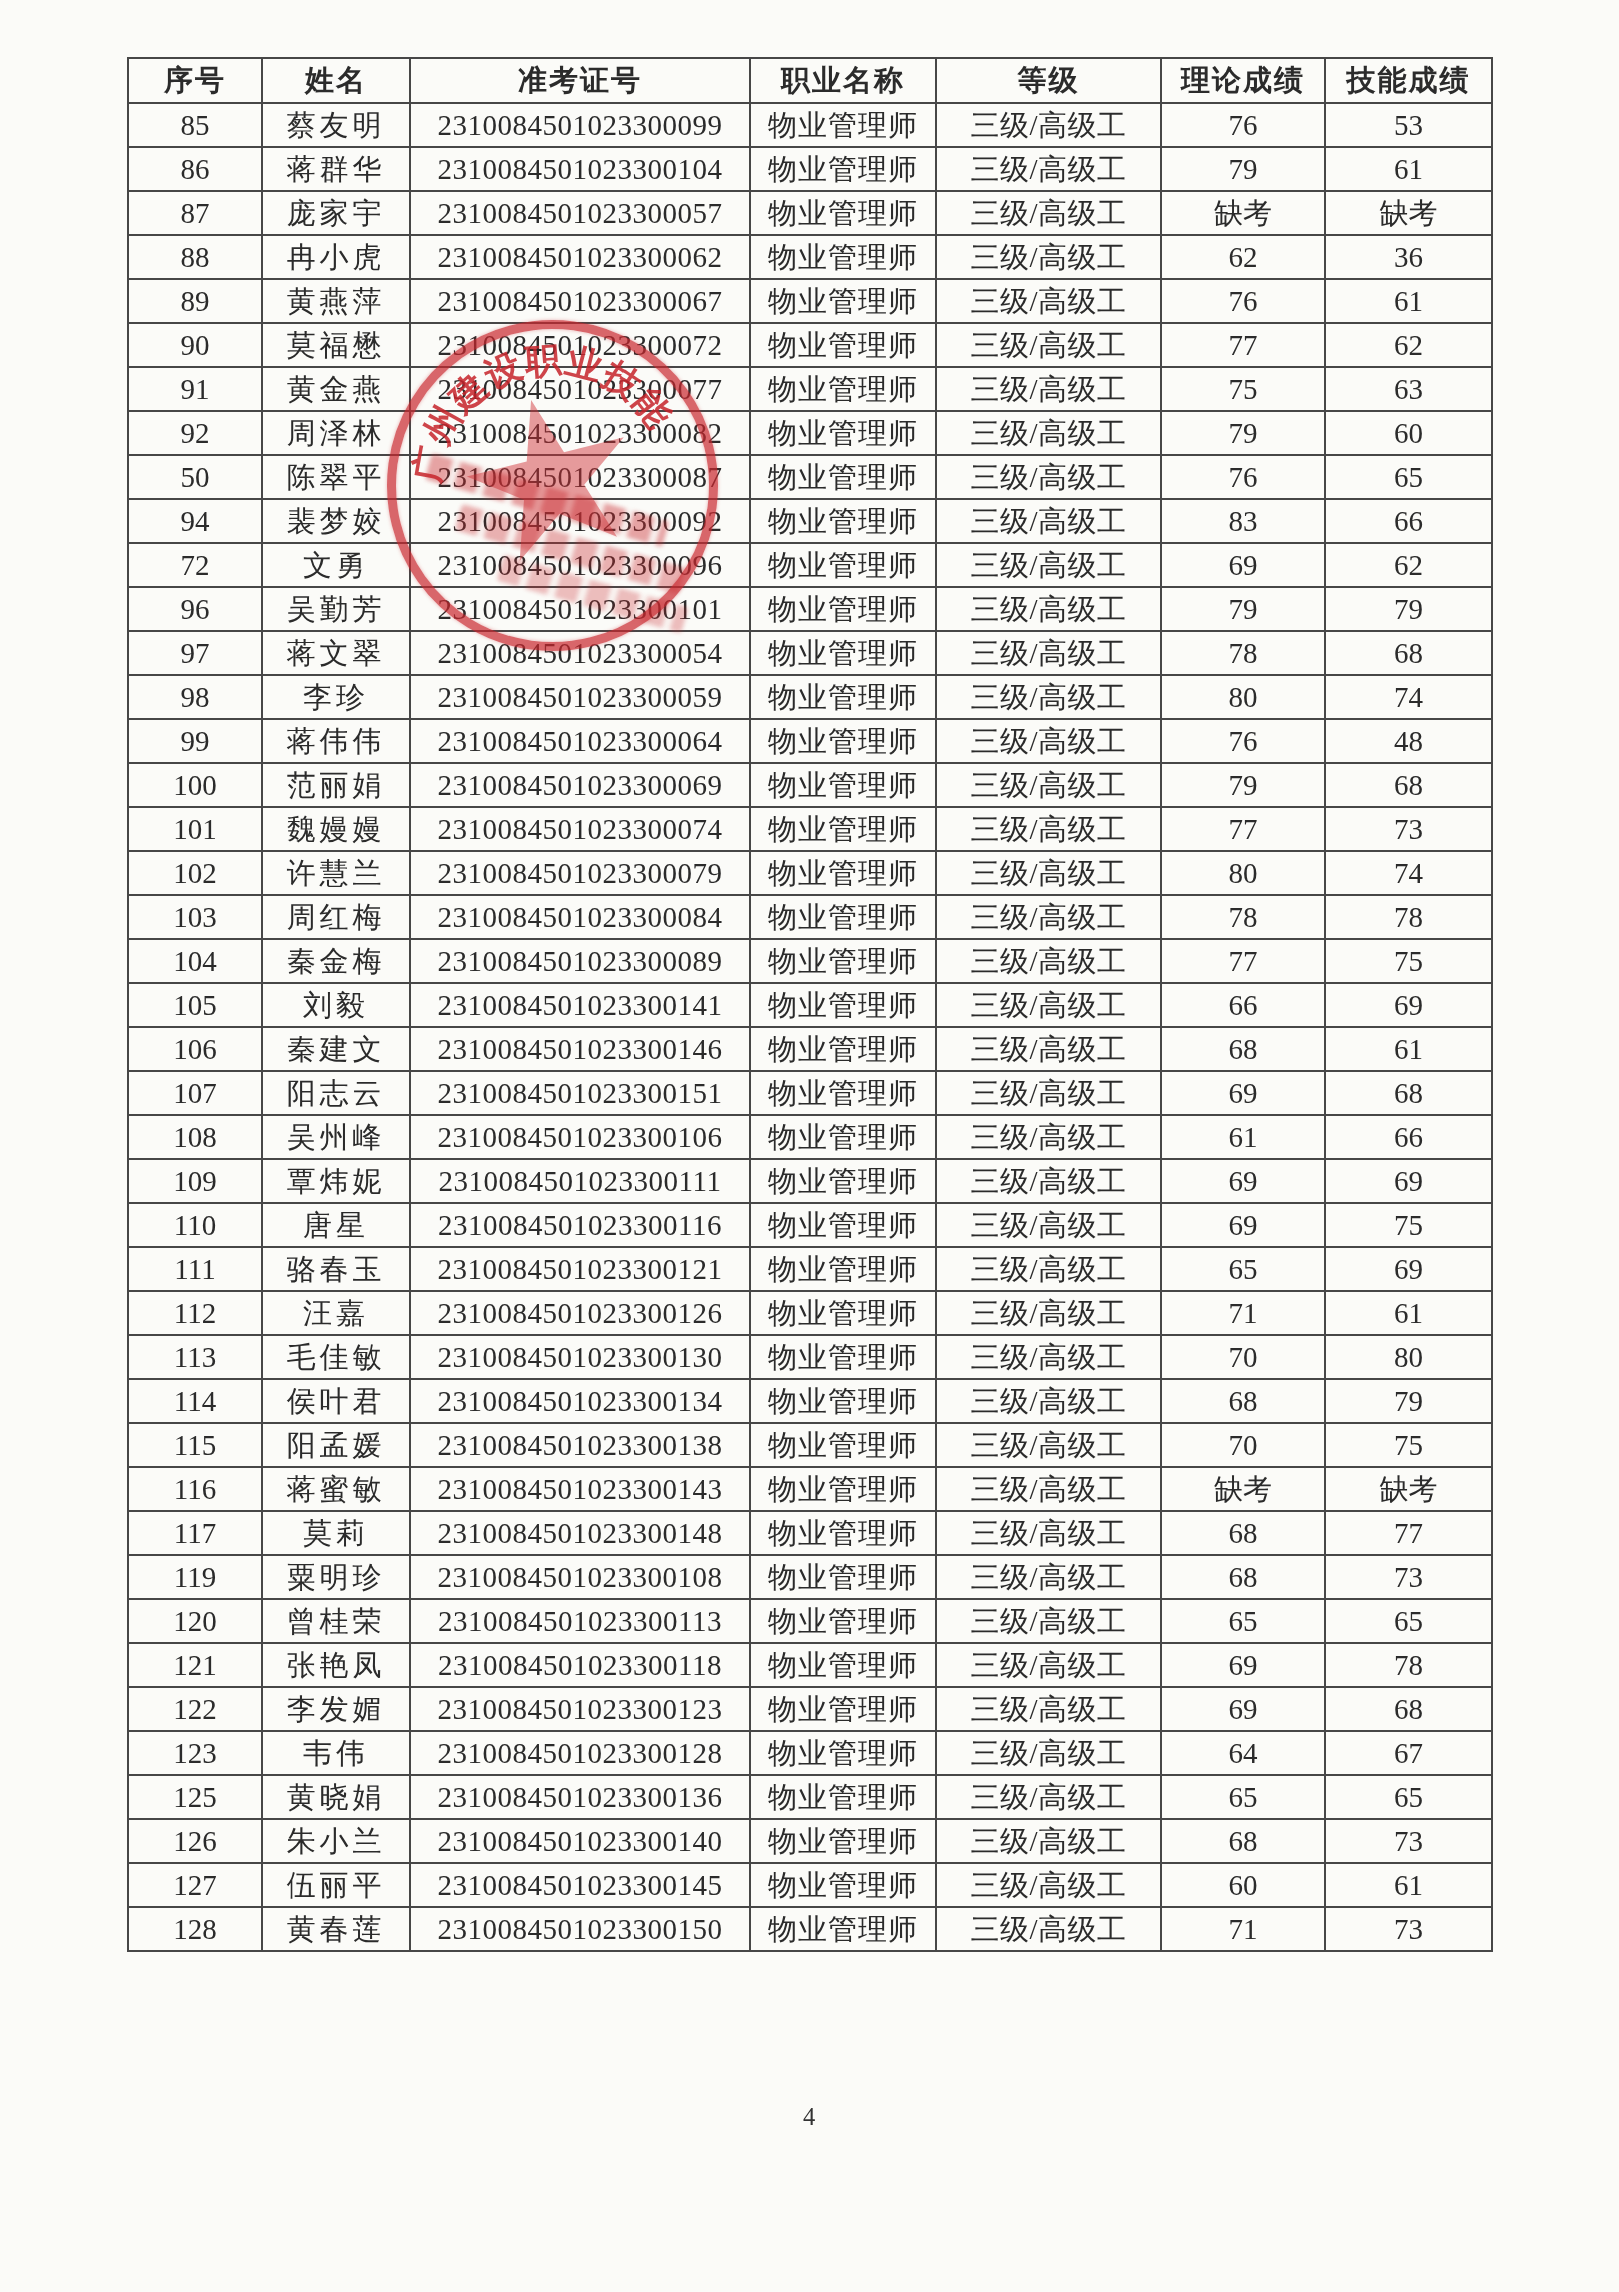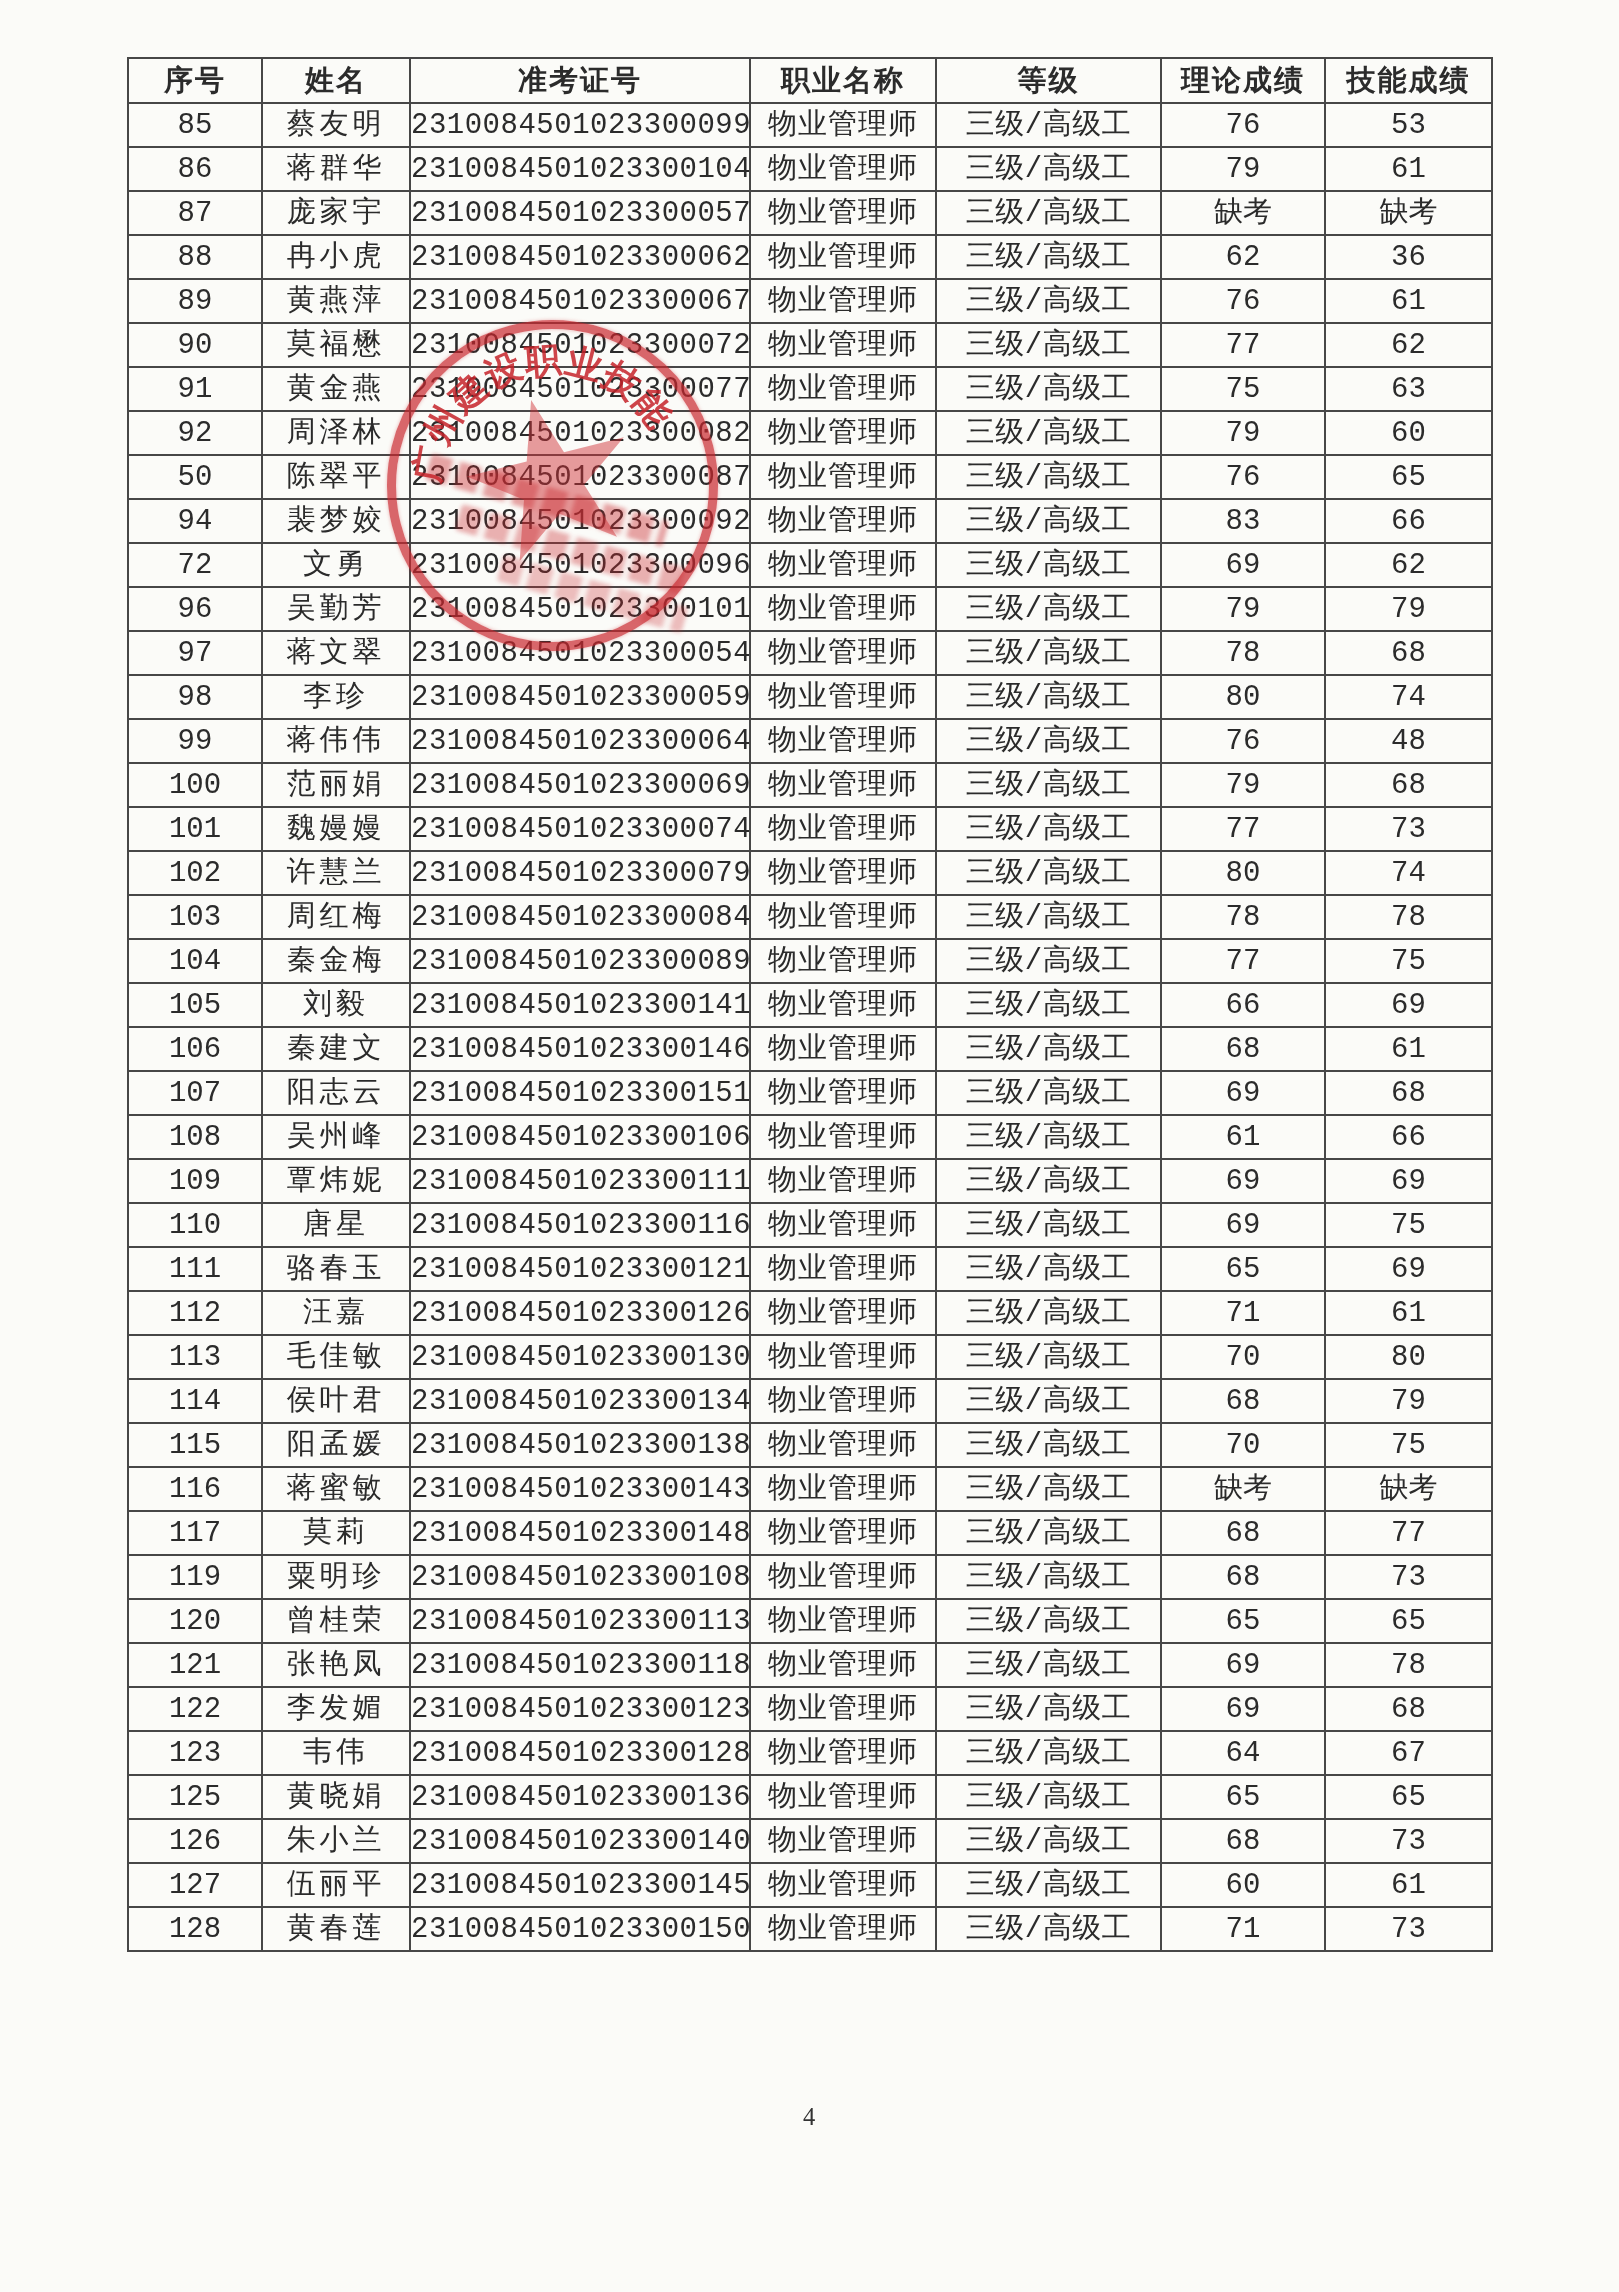--- a/index.html
+++ b/index.html
@@ -11,21 +11,21 @@
   }
   .table-wrap { position:absolute; left:127px; top:57px; width:1364px; }
   table.results { width:100%; border-collapse:collapse; table-layout:fixed; background:transparent; }
   table.results th, table.results td {
     border:2px solid #474747;
     text-align:center; vertical-align:middle;
     padding:0; overflow:hidden; white-space:nowrap;
     font-size:29px; line-height:1;
   }
   table.results thead tr { height:45px; }
-  table.results tbody tr { height:44px;font-family:Liberation Mono, monospace; }
+  table.results tbody tr { height:44px; }
   table.results th { font-weight:600; letter-spacing:2px; }
   td.c0 { font-size:28px; }
   td.c1 { letter-spacing:3.9px; }
   td.c2 { font-size:28px; letter-spacing:0.5px; }
   td.c3 { letter-spacing:1px; }
   td.c4 { letter-spacing:0.5px; }
   td.c5, td.c6 { font-size:28px; }
 
   
   .stamp {

